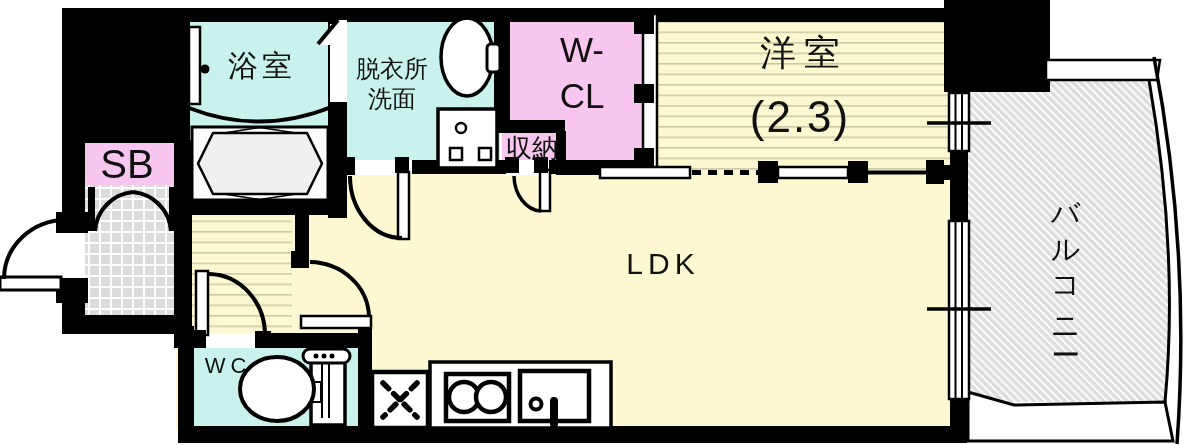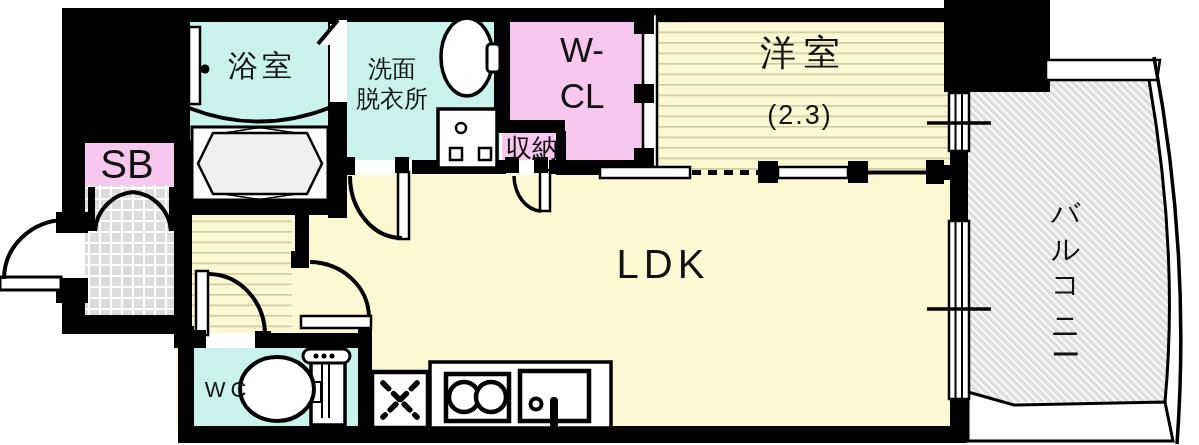--- a/index.html
+++ b/index.html
@@ -6,22 +6,22 @@
   .stage{position:relative;width:1199px;height:445px;background:#fff;overflow:hidden;
          font-family:"Liberation Sans","DejaVu Sans",sans-serif;}
   .stage svg{position:absolute;left:0;top:0;}
   .lbl{position:absolute;transform:translate(-50%,-50%);color:#111;text-align:center;
        white-space:nowrap;line-height:1.25;user-select:none;}
   .lbl-bath{font-size:30px;letter-spacing:4px;}
   .lbl-wash{font-size:24px;}
   .lbl-wcl{font-size:35px;line-height:1.3;}
   .lbl-sto{font-size:26px;}
   .lbl-yoshitsu{font-size:36px;letter-spacing:8px;text-align:center;}
-  .lbl-size{font-size:27px;letter-spacing:2px;}
-  .lbl-ldk{font-size:40px;letter-spacing:5px;}
+  .lbl-size{font-size:44px;letter-spacing:2px;}
+  .lbl-ldk{font-size:30px;letter-spacing:5px;}
   .lbl-sb{font-size:40px;}
   .lbl-genkan{font-size:35px;letter-spacing:3px;}
   .lbl-wc{font-size:22px;letter-spacing:5px;}
   .lbl-balcony{font-size:29px;writing-mode:vertical-rl;text-orientation:upright;
                letter-spacing:7px;transform:translate(-50%,-50%);}
 </style>
 </head>
 <body>
 
 <div class="stage">
@@ -203,27 +203,27 @@
     <circle cx="464" cy="397" r="15" fill="#fff" stroke="#000" stroke-width="4.5"></circle>
     <circle cx="491" cy="397" r="15" fill="#fff" stroke="#000" stroke-width="4.5"></circle>
     <rect x="520" y="371" width="69" height="50" fill="#fff" stroke="#000" stroke-width="4.5"></rect>
     <circle cx="536" cy="404" r="5.5" fill="#fff" stroke="#000" stroke-width="4"></circle>
     <line x1="554" y1="424" x2="554" y2="401" stroke="#000" stroke-width="8" stroke-linecap="round"></line>
   </g>
 </svg>
 
   <div class="lbl lbl-bath" style="left:262px;top:66px;">浴室</div>
   <div class="lbl lbl-wash" style="left:392px;top:84px;">
+    <div>脱衣所</div>
     <div>洗面</div>
-    <div>脱衣所</div>
   </div>
   <div class="lbl lbl-wcl" style="left:582px;top:72px;">
     <div>W-</div>
     <div>CL</div>
   </div>
   <div class="lbl lbl-sto" style="left:532px;top:148px;">収納</div>
   <div class="lbl lbl-yoshitsu" style="left:804px;top:52px;">洋室</div>
   <div class="lbl lbl-size" style="left:800px;top:116px;">(2.3)</div>
   <div class="lbl lbl-ldk" style="left:663px;top:264px;">LDK</div>
   <div class="lbl lbl-sb" style="left:127px;top:164px;">SB</div>
-  <div class="lbl lbl-wc" style="left:228px;top:390px;">WC</div>
+  <div class="lbl lbl-wc" style="left:228px;top:366px;">WC</div>
   <div class="lbl lbl-balcony" style="left:1066px;top:263px;">バルコニー</div>
 </div>
 
 </body></html>

